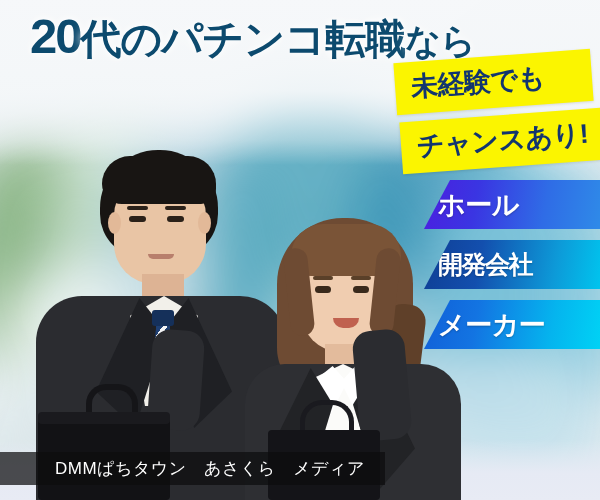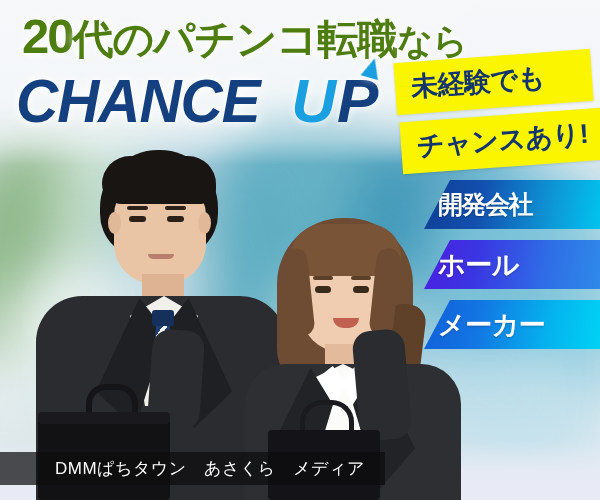--- a/index.html
+++ b/index.html
@@ -176,23 +176,24 @@
   .arm{position:absolute;background:#2b2c30;border-radius:18px;}
   .arm-m{left:150px;top:330px;width:52px;height:100px;transform:rotate(4deg);}
   .arm-w{left:356px;top:330px;width:52px;height:110px;transform:rotate(-5deg);}
 
   
   .headline{
     position:absolute;left:22px;top:12px;z-index:14;
     white-space:nowrap;
   }
   .line1{
-    font-size:41px;font-weight:700;color:#4d7c0f;letter-spacing:-1px;
+    font-size:41px;font-weight:700;color:#0c4a6e;letter-spacing:-1px;
     line-height:1;
     text-shadow:0 0 7px rgba(255,255,255,.95),0 0 14px rgba(255,255,255,.85);
+    margin-left:8px;
   }
   .line1 .num{font-size:49px;letter-spacing:-2px;}
   .line1 .sm{font-size:35px;}
 
   .logo-row{
     position:absolute;left:16px;top:70px;z-index:14;
     display:flex;align-items:baseline;white-space:nowrap;
   }
   .chance{
     font-size:62px;font-weight:700;font-style:italic;color:#14407f;
@@ -334,42 +335,34 @@
   <span class="bag-m-handle"></span>
   <span class="bag bag-m"></span>
   <span class="bag-m-top"></span>
   <span class="bag-w-handle"></span>
   <span class="bag bag-w"></span>
 
   <div class="headline">
     <div class="line1"><span class="num">20</span><span>代のパチンコ転職</span><span class="sm">なら</span></div>
   </div>
 
-  <div class="logo-row">
-    <span class="chance">CHANCE</span>
-    <span class="up-wrap">
-      <span class="u-letter">U</span>
-      <span class="u-arrow"></span>
-      <span class="p-letter">P</span>
-    </span>
-  </div>
 
   <div class="badges">
     <div class="badge badge1">未経験でも</div>
     <div class="badge badge2">チャンスあり!</div>
   </div>
 
   <div class="cats">
+    <div class="cat" style="background:linear-gradient(100deg,#4b1fe0 0%,#3a35e2 30%,#2f6ce6 68%,#2f8ae8 100%);">
+      <span class="cat-ext" style="background:linear-gradient(100deg,#3a12c4 0%,#4b1fe0 100%);"></span>
+      <span class="cat-label">ホール</span>
+    </div>
     <div class="cat wide" style="background:linear-gradient(100deg,#0f3f95 0%,#134fae 32%,#0d9ad8 74%,#00c4ee 100%);">
       <span class="cat-ext" style="background:linear-gradient(100deg,#0a2c72 0%,#0f3f95 100%);"></span>
       <span class="cat-label">開発会社</span>
-    </div>
-    <div class="cat" style="background:linear-gradient(100deg,#4b1fe0 0%,#3a35e2 30%,#2f6ce6 68%,#2f8ae8 100%);">
-      <span class="cat-ext" style="background:linear-gradient(100deg,#3a12c4 0%,#4b1fe0 100%);"></span>
-      <span class="cat-label">ホール</span>
     </div>
     <div class="cat" style="background:linear-gradient(100deg,#1060d8 0%,#1374e2 30%,#05b4ee 72%,#00d2f5 100%);">
       <span class="cat-ext" style="background:linear-gradient(100deg,#0c44a6 0%,#1060d8 100%);"></span>
       <span class="cat-label">メーカー</span>
     </div>
   </div>
 
   <div class="caption">
     <span class="caption-text">DMMぱちタウン　あさくら　メディア</span>
   </div>

